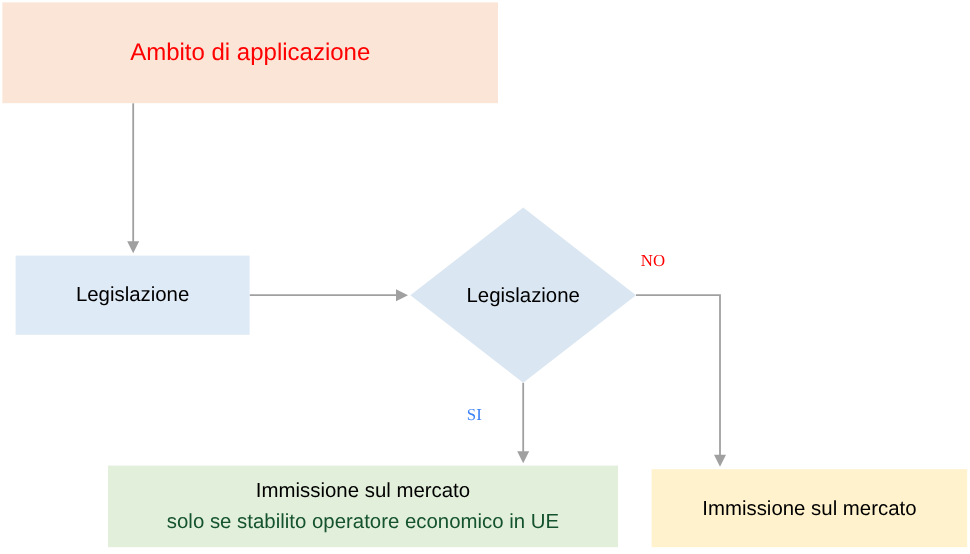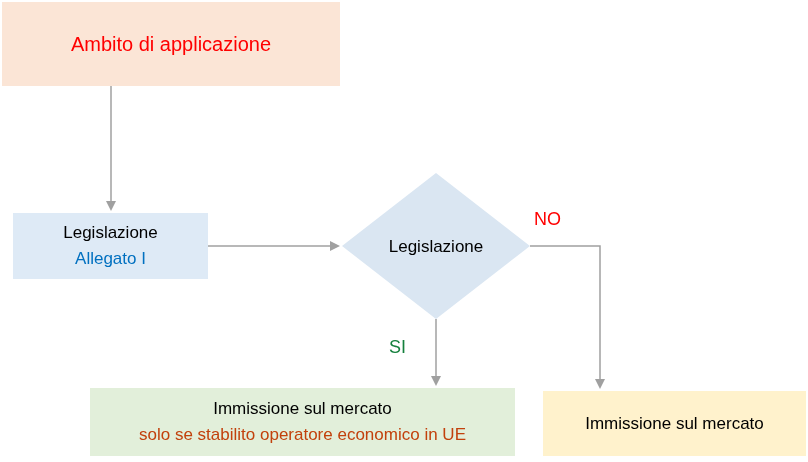--- a/index.html
+++ b/index.html
@@ -24,21 +24,21 @@
   .node {
     position: absolute;
     display: flex;
     flex-direction: column;
     justify-content: center;
     align-items: center;
     text-align: center;
   }
   .scope-box {
     left: 2px; top: 2px;
-    width: 338px; height: 84px;
+    width: 413px; height: 84px;
     background: #FBE5D6;
     font-size: 20px;
     line-height: 30px;
     color: #FF0000;
   }
   .legislation-box {
     left: 13px; top: 213px;
     width: 195px; height: 66px;
     background: #DEEAF6;
     font-size: 17px;
@@ -63,33 +63,34 @@
   }
   .market-general-box {
     left: 543px; top: 391px;
     width: 263px; height: 65px;
     background: #FFF2CC;
     font-size: 17px;
     line-height: 26px;
     color: #000000;
   }
   .blue-text  { color: #0070C0; }
-  .red-text   { color: #c2410c; }
+  .red-text   { color: #14532d; }
   .branch-label {
     position: absolute;
-    font-size: 18px;
+    font-size: 14px;
     line-height: 18px;
+    font-family: Liberation Serif, serif;
   }
   .no-label {
     left: 534px; top: 210px;
     color: #FF0000;
   }
   .si-label {
     left: 389px; top: 338px;
-    color: #15803d;
+    color: #3b82f6;
   }
 </style>
 </head>
 <body>
 
 <div class="stage">
 
   <svg class="connector-layer" viewBox="0 0 808 462" xmlns="http://www.w3.org/2000/svg">
 
     <polygon points="436,173 530,246 436,319 342,246" fill="#DAE6F2"></polygon>
@@ -114,21 +115,20 @@
       <polygon points="431,376 441,376 436,386" fill="#A0A0A0"></polygon>
     </g>
   </svg>
 
   <div class="node scope-box">
     <div>Ambito di applicazione</div>
   </div>
 
   <div class="node legislation-box">
     <div>Legislazione</div>
-    <div class="blue-text">Allegato I</div>
   </div>
 
   <div class="node diamond-text">
     <div>Legislazione</div>
   </div>
 
   <div class="branch-label no-label">NO</div>
   <div class="branch-label si-label">SI</div>
 
   <div class="node market-eu-box">

